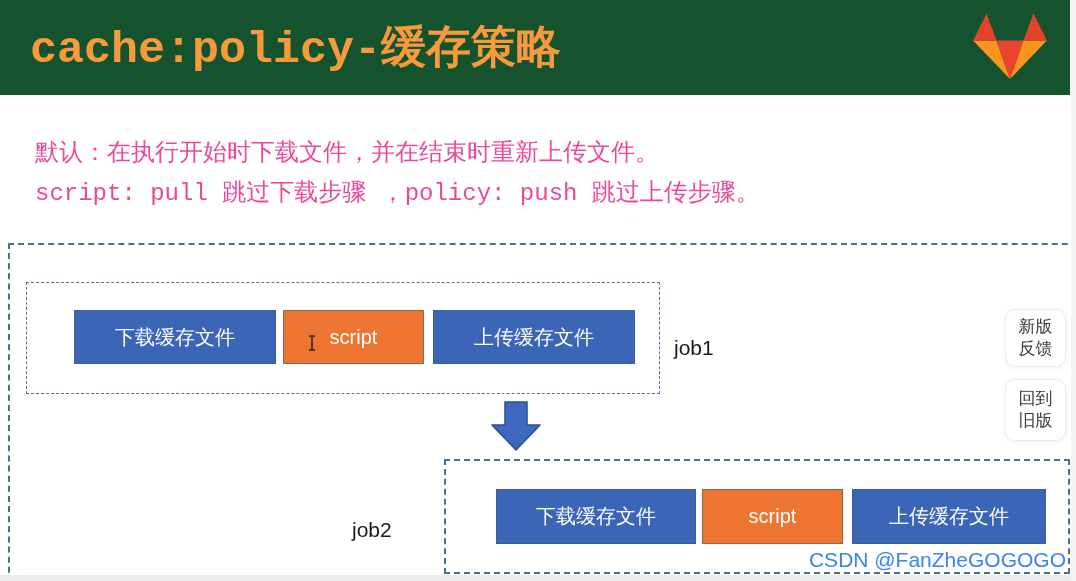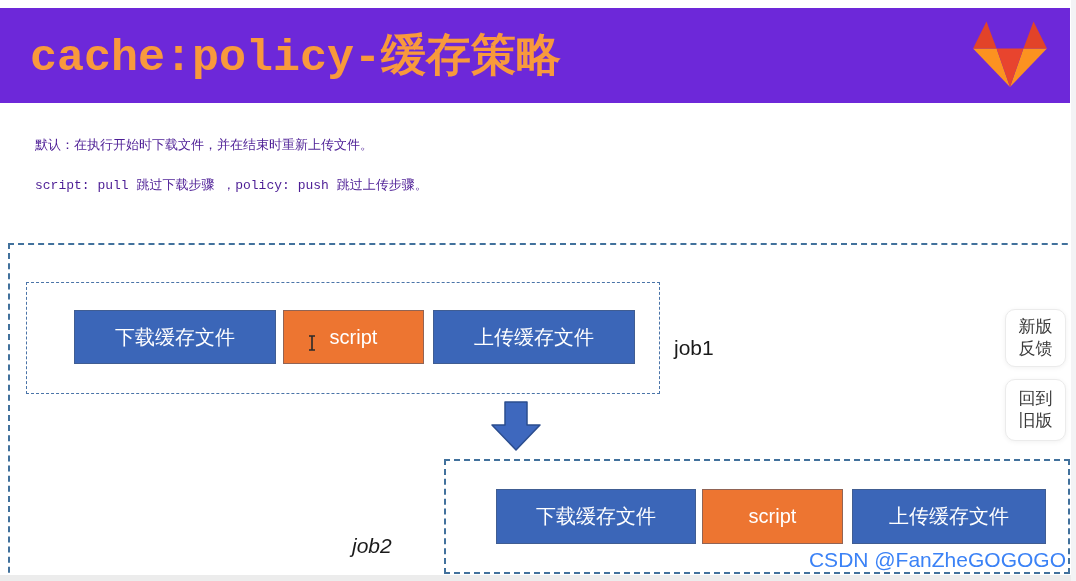--- a/index.html
+++ b/index.html
@@ -13,21 +13,21 @@
     position: absolute; left: 30px; top: 17px;
     font-family: "Liberation Mono", "DejaVu Sans Mono", monospace;
     font-size: 45px; font-weight: bold; color: #f8993c; letter-spacing: 0px; white-space: nowrap;
   }
   .logo { position: absolute; left: 968px; top: 8px; width: 84px; height: 80px; }
 
   
   .intro-line {
     position: absolute; left: 35px;
     font-family: "Liberation Mono", "DejaVu Sans Mono", monospace;
-    font-size: 13px; color: #4c1d95; white-space: nowrap;
+    font-size: 24px; color: #ec4899; white-space: nowrap;
   }
   .intro-line.l1 { top: 136px; }
   .intro-line.l2 { top: 176px; }
 
   
   .outer-box {
     position: absolute; left: 8px; top: 243px; width: 1120px; height: 350px;
     border: 2px dashed #41719c;
   }
   .job1-box {
@@ -49,21 +49,21 @@
   }
   .j1-s1 { left: 58px;  top: 310px; width: 202px; }
   .j1-s2 { left: 267px; top: 310px; width: 141px; }
   .j1-s3 { left: 417px; top: 310px; width: 202px; }
   .j2-s1 { left: 480px; top: 489px; width: 200px; height: 55px; }
   .j2-s2 { left: 686px; top: 489px; width: 141px; height: 55px; }
   .j2-s3 { left: 836px; top: 489px; width: 194px; height: 55px; }
 
   .job-label { position: absolute; font-size: 21px; color: #1a1a1a; white-space: nowrap; margin-top: 20px; }
   .job1-label { left: 674px; top: 316px; }
-  .job2-label { left: 352px; top: 514px; font-style: italic; }
+  .job2-label { left: 352px; top: 498px; }
 
   .arrow-down { position: absolute; left: 488px; top: 401px; }
   .text-cursor { position: absolute; left: 306px; top: 334px; }
 
   
   .watermark {
     position: absolute; right: 10px; top: 548px;
     font-size: 21px; color: #3b82f6; white-space: nowrap;
   }
 
@@ -80,21 +80,21 @@
 
   
   .right-strip  { position: absolute; left: 1071px; top: 0; width: 5px; height: 581px; background: #f3f3f5; z-index: 5; }
   .bottom-strip { position: absolute; left: 0; top: 575px; width: 1076px; height: 6px; background: #ececec; z-index: 4; }
 </style>
 </head>
 <body>
 
 <div id="screen">
 
-  <div class="header" style="background-color: #6d28d9; margin-top: 8px;">
+  <div class="header" style="background-color: #14532d;">
     <div class="page-title" style="color: rgb(248, 153, 60);">cache:policy-缓存策略</div>
     <svg class="logo" viewBox="0 0 100 86" xmlns="http://www.w3.org/2000/svg">
       <polygon points="6,34 34,34 50,80" fill="#fc9220"></polygon>
       <polygon points="66,34 94,34 50,80" fill="#fc9220"></polygon>
       <polygon points="22,2 34,34 6,34" fill="#e24329"></polygon>
       <polygon points="78,2 94,34 66,34" fill="#e24329"></polygon>
       <polygon points="34,34 66,34 50,80" fill="#e8442e"></polygon>
     </svg>
   </div>
 

